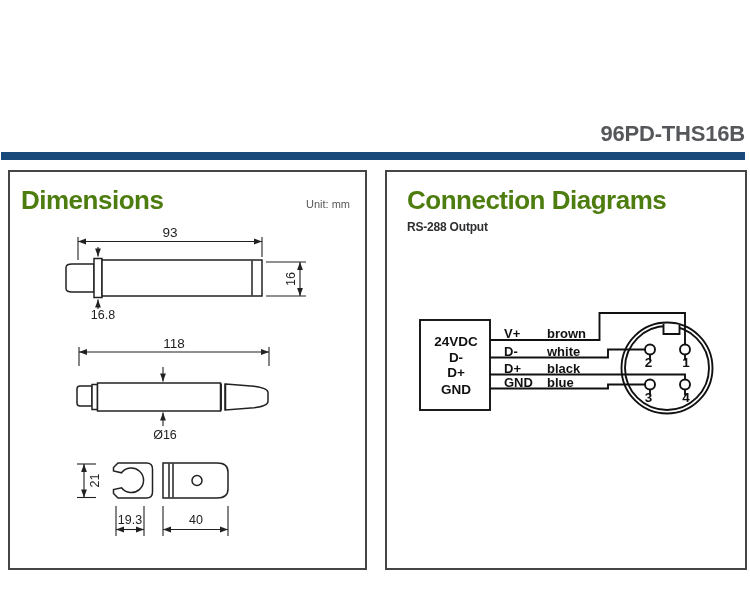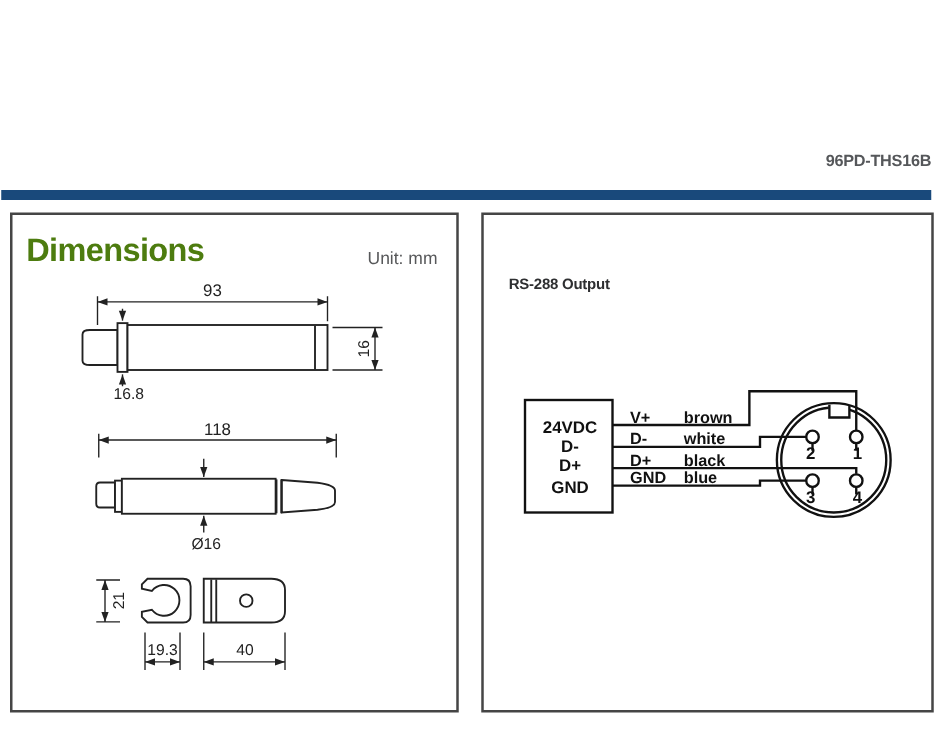--- a/index.html
+++ b/index.html
@@ -1,29 +1,29 @@
 <!DOCTYPE html>
 <html><head>
 <meta charset="utf-8">
 <style>
   html,body{margin:0;padding:0;background:#fff;}
   .page{position:relative;width:750px;height:591px;background:#ffffff;
         font-family:"Liberation Sans",sans-serif;overflow:hidden;}
-  .model{position:absolute;top:121px;right:5px;font-size:13px;font-weight:bold;
+  .model{position:absolute;top:121px;right:5px;font-size:22px;font-weight:bold;
          color:#55575a;letter-spacing:-0.2px;}
   .bluebar{position:absolute;left:1px;top:152px;width:744px;height:8px;background:#19497b;}
   .panel{position:absolute;border:2px solid #454545;background:#fff;box-sizing:border-box;}
   .panel-dim{left:8px;top:170px;width:359px;height:400px;}
   .panel-conn{left:385px;top:170px;width:362px;height:400px;}
   .panel-title{position:absolute;font-weight:bold;font-size:26px;color:#4d7c0f;
                letter-spacing:-0.5px;}
   .title-dim{left:21px;top:185px;}
   .title-conn{left:407px;top:185px;}
   .unit{position:absolute;left:290px;top:198px;width:60px;text-align:right;
-        font-size:14px;color:#57585a;}
+        font-size:11px;color:#57585a;}
   .subtitle{position:absolute;left:407px;top:220px;font-size:12px;font-weight:bold;
             color:#2e2f31;letter-spacing:-0.2px;}
   svg.overlay{position:absolute;left:0;top:0;pointer-events:none;}
   .dl{stroke:#222;stroke-width:1.1;fill:none;}
   .sh{stroke:#222;stroke-width:1.5;fill:#fff;}
   .shn{stroke:#222;stroke-width:1.5;fill:none;}
   .wire{stroke:#111;stroke-width:1.9;fill:none;}
   .cc{stroke:#111;stroke-width:1.9;fill:none;}
   .dimtxt{font:13.5px "Liberation Sans",sans-serif;fill:#222;}
   .dimtxt2{font:12.5px "Liberation Sans",sans-serif;fill:#222;}
@@ -39,20 +39,21 @@
   <div class="model">96PD-THS16B</div>
 
   <div class="bluebar"></div>
 
   <div class="panel panel-dim"></div>
   <div class="panel panel-conn"></div>
 
   <div class="panel-title title-dim">Dimensions</div>
   <div class="unit">Unit: mm</div>
 
+  <div class="panel-title title-conn">Connection Diagrams</div>
   <div class="subtitle">RS-288 Output</div>
 
   <svg class="overlay" width="750" height="591" viewBox="0 0 750 591">
     <defs>
       <marker id="mE" markerUnits="userSpaceOnUse" markerWidth="9" markerHeight="7" refX="8.5" refY="3.5" orient="auto">
         <path d="M0.5,0.6 L8.5,3.5 L0.5,6.4 Z" fill="#222"></path>
       </marker>
       <marker id="mS" markerUnits="userSpaceOnUse" markerWidth="9" markerHeight="7" refX="8.5" refY="3.5" orient="auto-start-reverse">
         <path d="M0.5,0.6 L8.5,3.5 L0.5,6.4 Z" fill="#222"></path>
       </marker>

